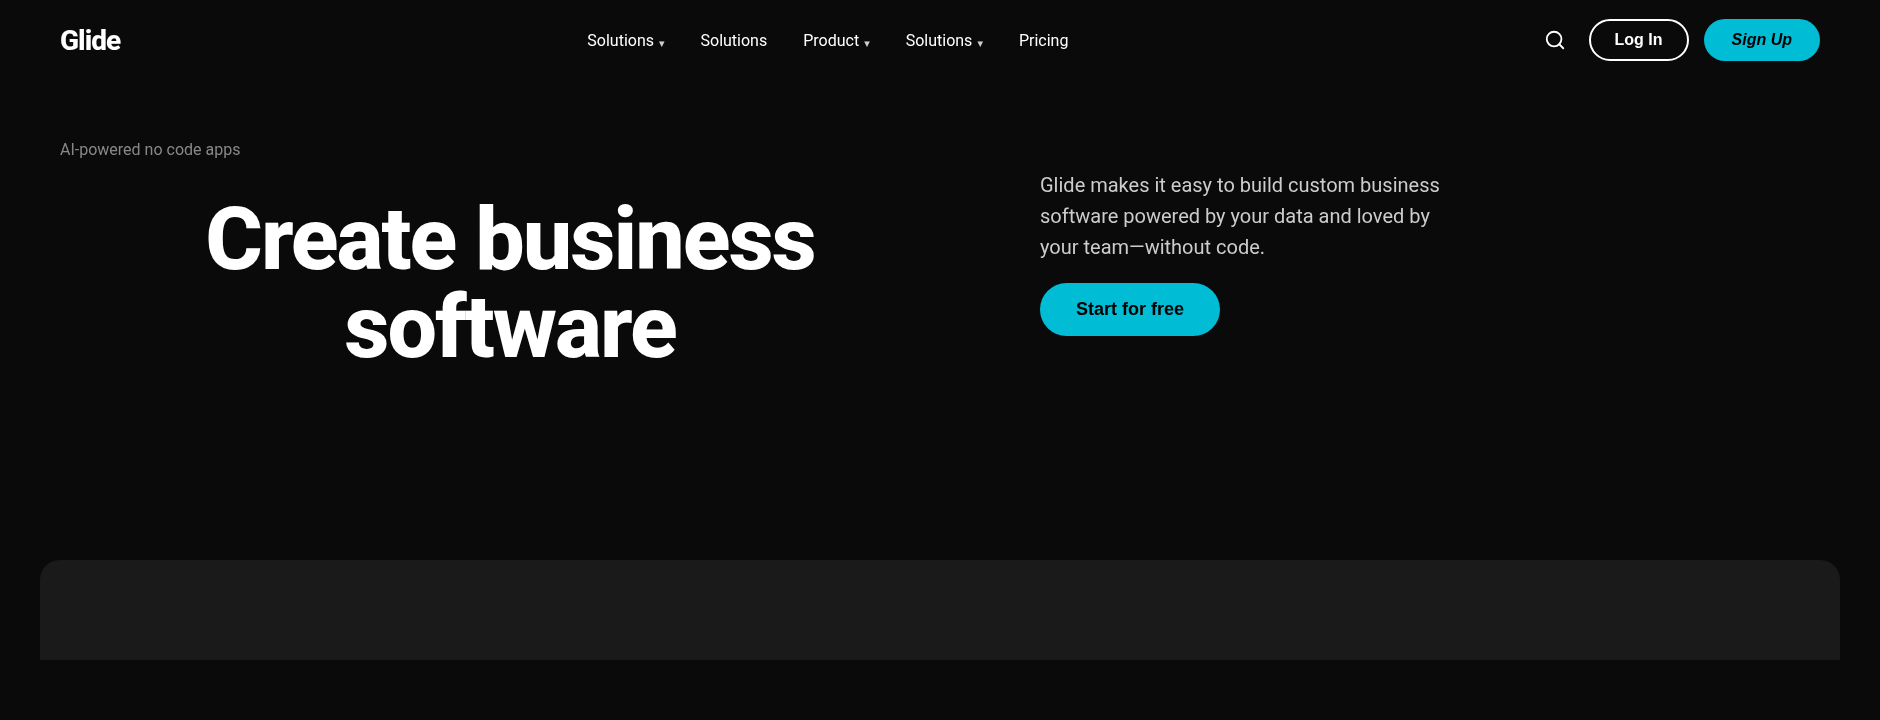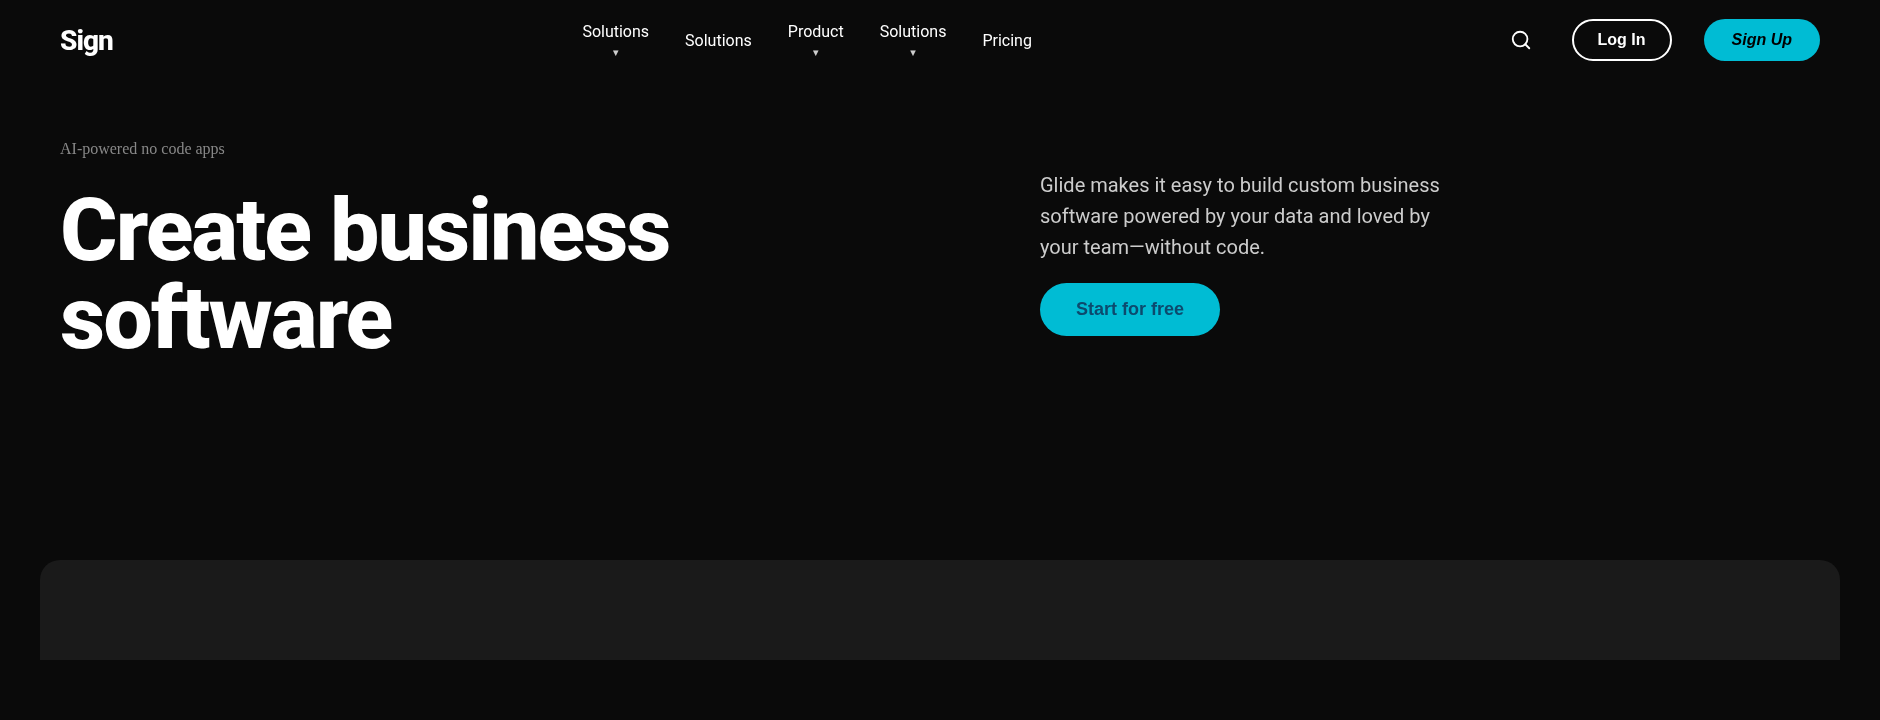--- a/index.html
+++ b/index.html
@@ -36,38 +36,37 @@
     }
 
     .nav-center {
       display: flex;
       align-items: center;
       gap: 36px;
     }
 
     .nav-item {
       display: flex;
-      align-items: center;
+      align-items: flex-end;
       gap: 5px;
       color: #ffffff;
       font-size: 16px;
       font-weight: 400;
       cursor: pointer;
       white-space: nowrap;
-      flex-direction: column;
     }
 
     .nav-item .chevron {
       font-size: 11px;
       opacity: 0.8;
     }
 
     .nav-right {
       display: flex;
-      gap: 32px;
+      gap: 15px;
     }
 
     .search-icon-btn {
       background: none;
       border: none;
       color: #ffffff;
       cursor: pointer;
       padding: 8px;
       display: flex;
       align-items: center;
@@ -107,70 +106,70 @@
 
     .hero-left {
       flex: 1;
       max-width: 900px;
     }
 
     .hero-tagline {
       color: #888888;
       font-size: 16px;
       font-weight: 400;
-      margin-bottom: 28px;
-      font-family: Liberation Serif, serif;
+      margin-bottom: 36px;
     }
 
     .hero-headline {
       font-size: 88px;
       font-weight: 800;
       line-height: 1.0;
       color: #ffffff;
       letter-spacing: -2px;
+      text-align: center;
     }
 
     .hero-right {
       flex: 0 0 420px;
       padding-top: 30px;
     }
 
     .hero-description {
       font-size: 20px;
       font-weight: 400;
       color: #cccccc;
       line-height: 1.55;
       margin-bottom: 20px;
     }
 
     .btn-start-free {
       background: #00bcd4;
       border: none;
-      color: #0c4a6e;
+      color: #000000;
       font-size: 18px;
       font-weight: 700;
       padding: 16px 36px;
       border-radius: 999px;
       cursor: pointer;
       display: inline-block;
     }
 
     
     .bottom-panel {
       margin: 0 40px;
       background-color: #1a1a1a;
       border-radius: 20px 20px 0 0;
       height: 100px;
     }
   </style>
 </head>
 <body>
 
 <nav>
-  <div class="nav-logo">Sign</div>
+  <div class="nav-logo">Glide</div>
 
   <div class="nav-center">
     <div class="nav-item">
       <span>Solutions</span>
       <span class="chevron">▾</span>
     </div>
     <div class="nav-item">
       <span>Solutions</span>
     </div>
     <div class="nav-item">

